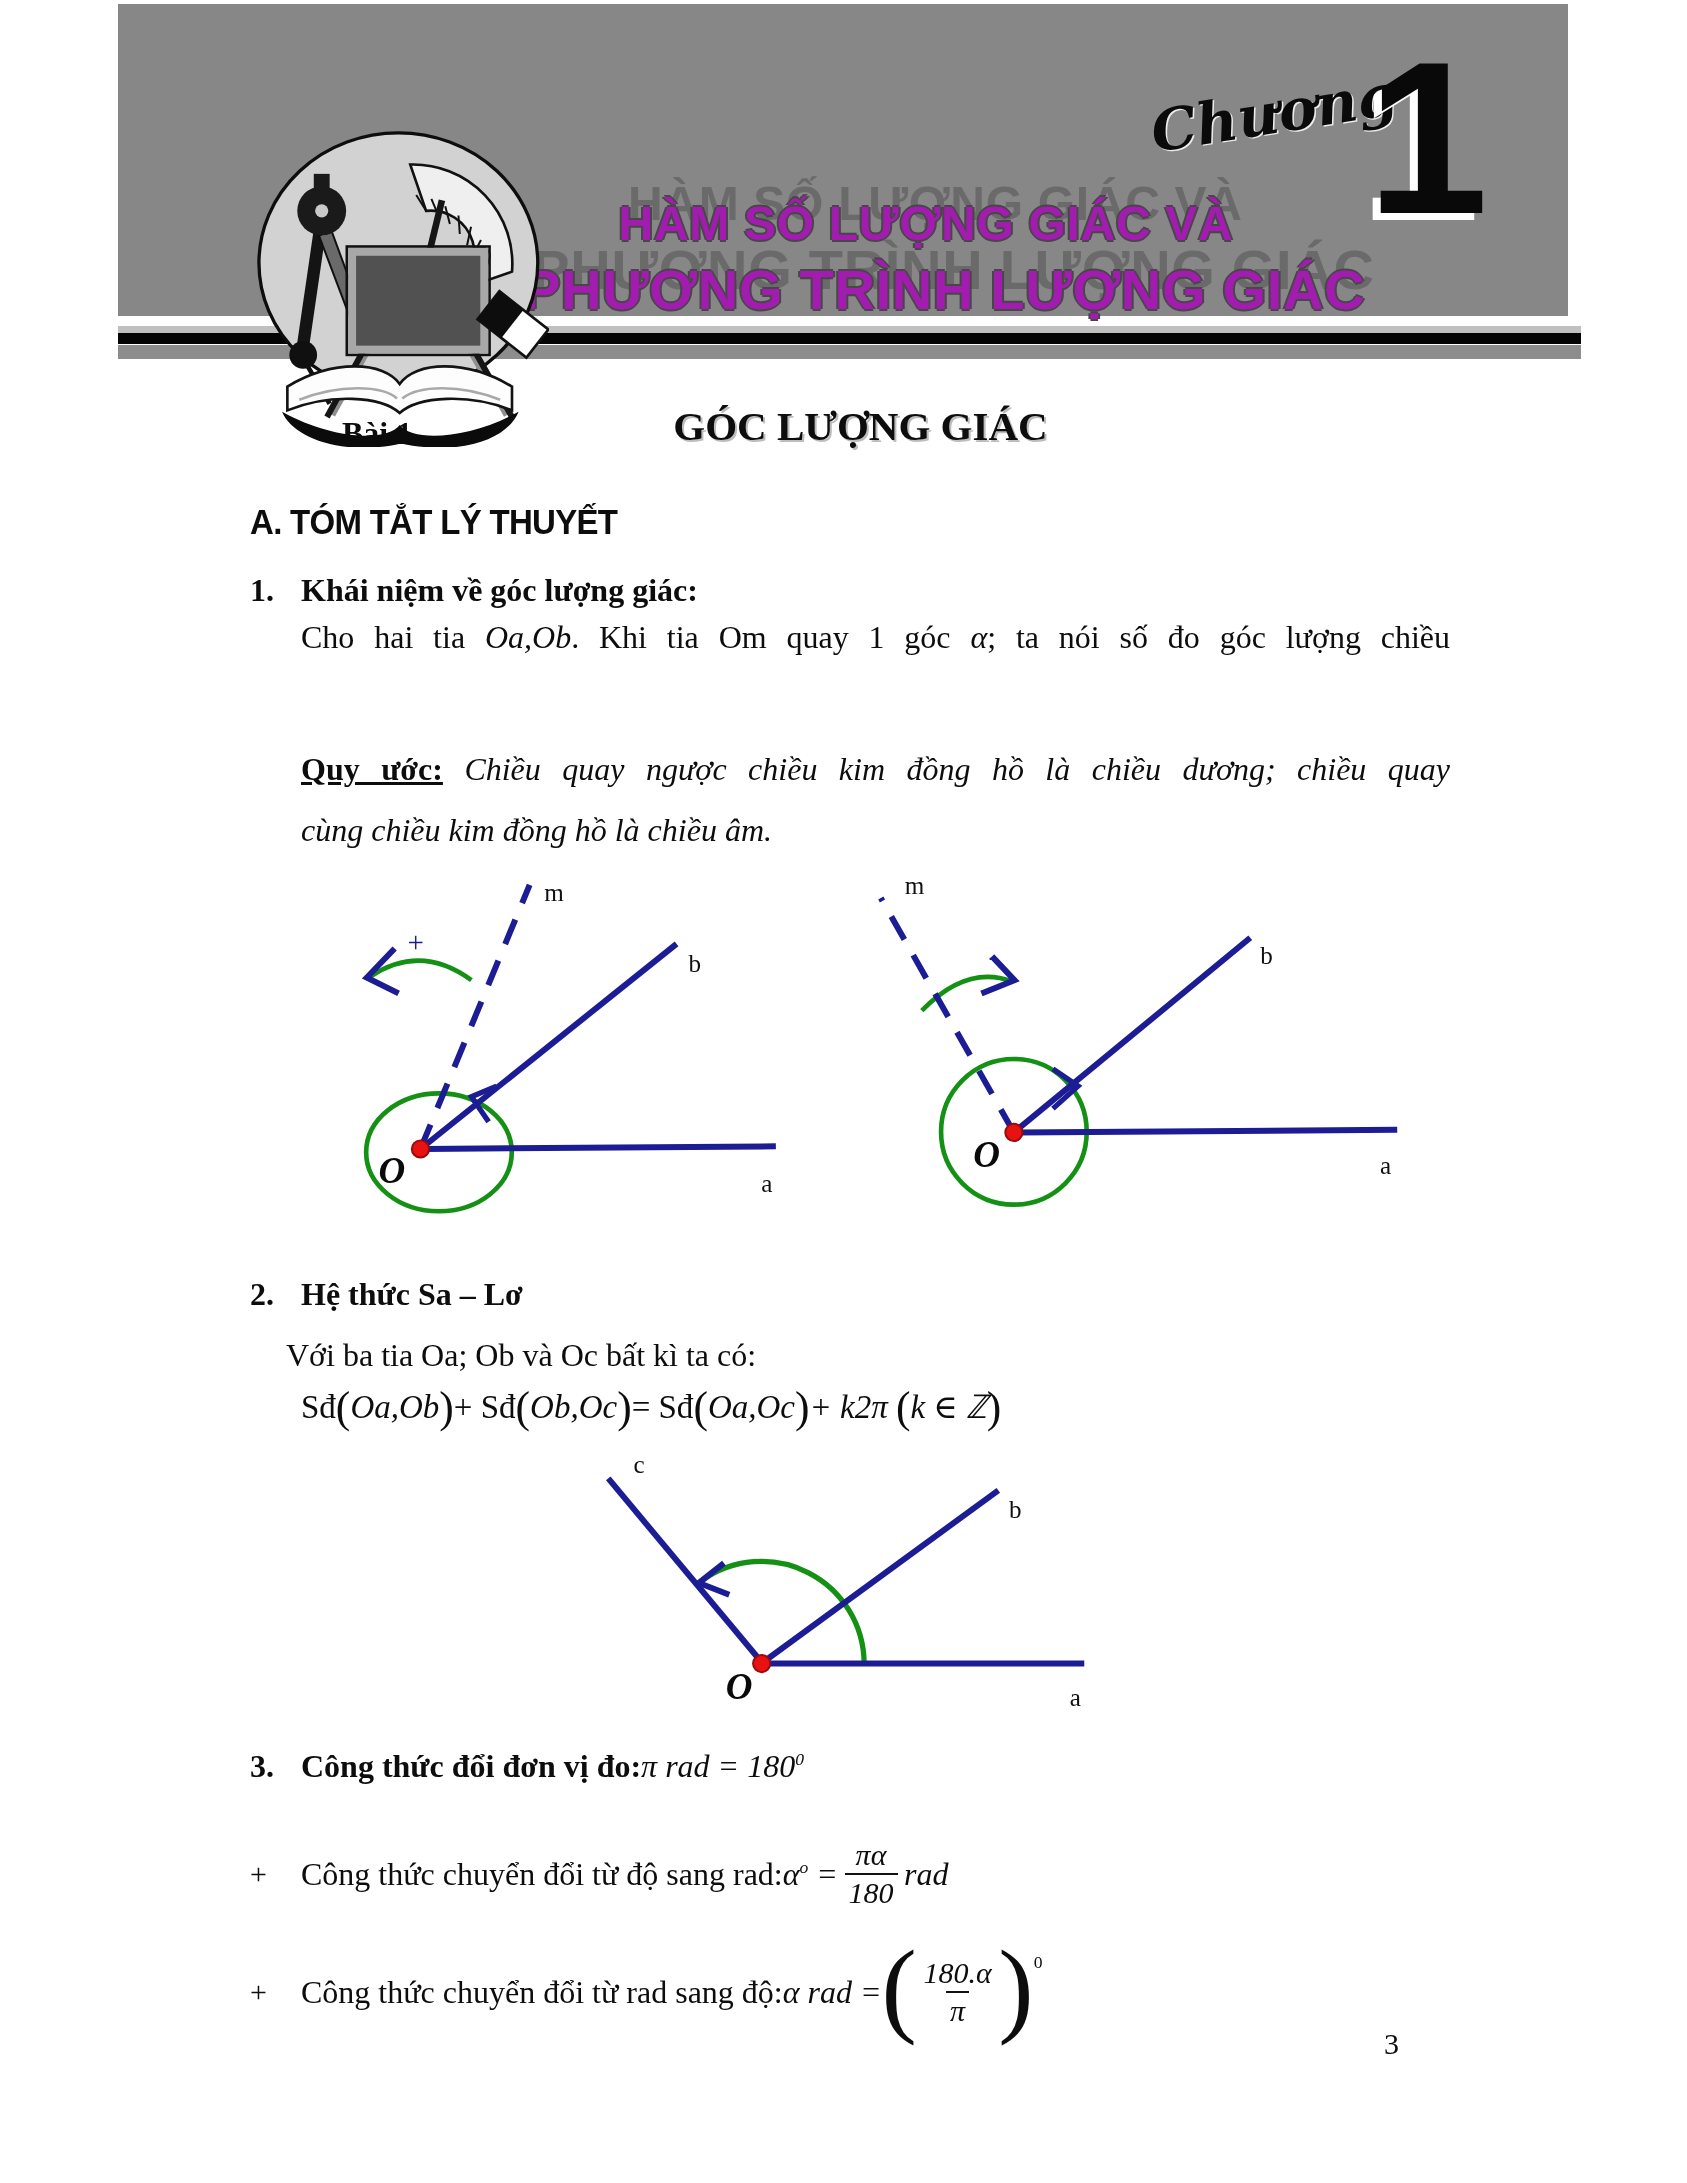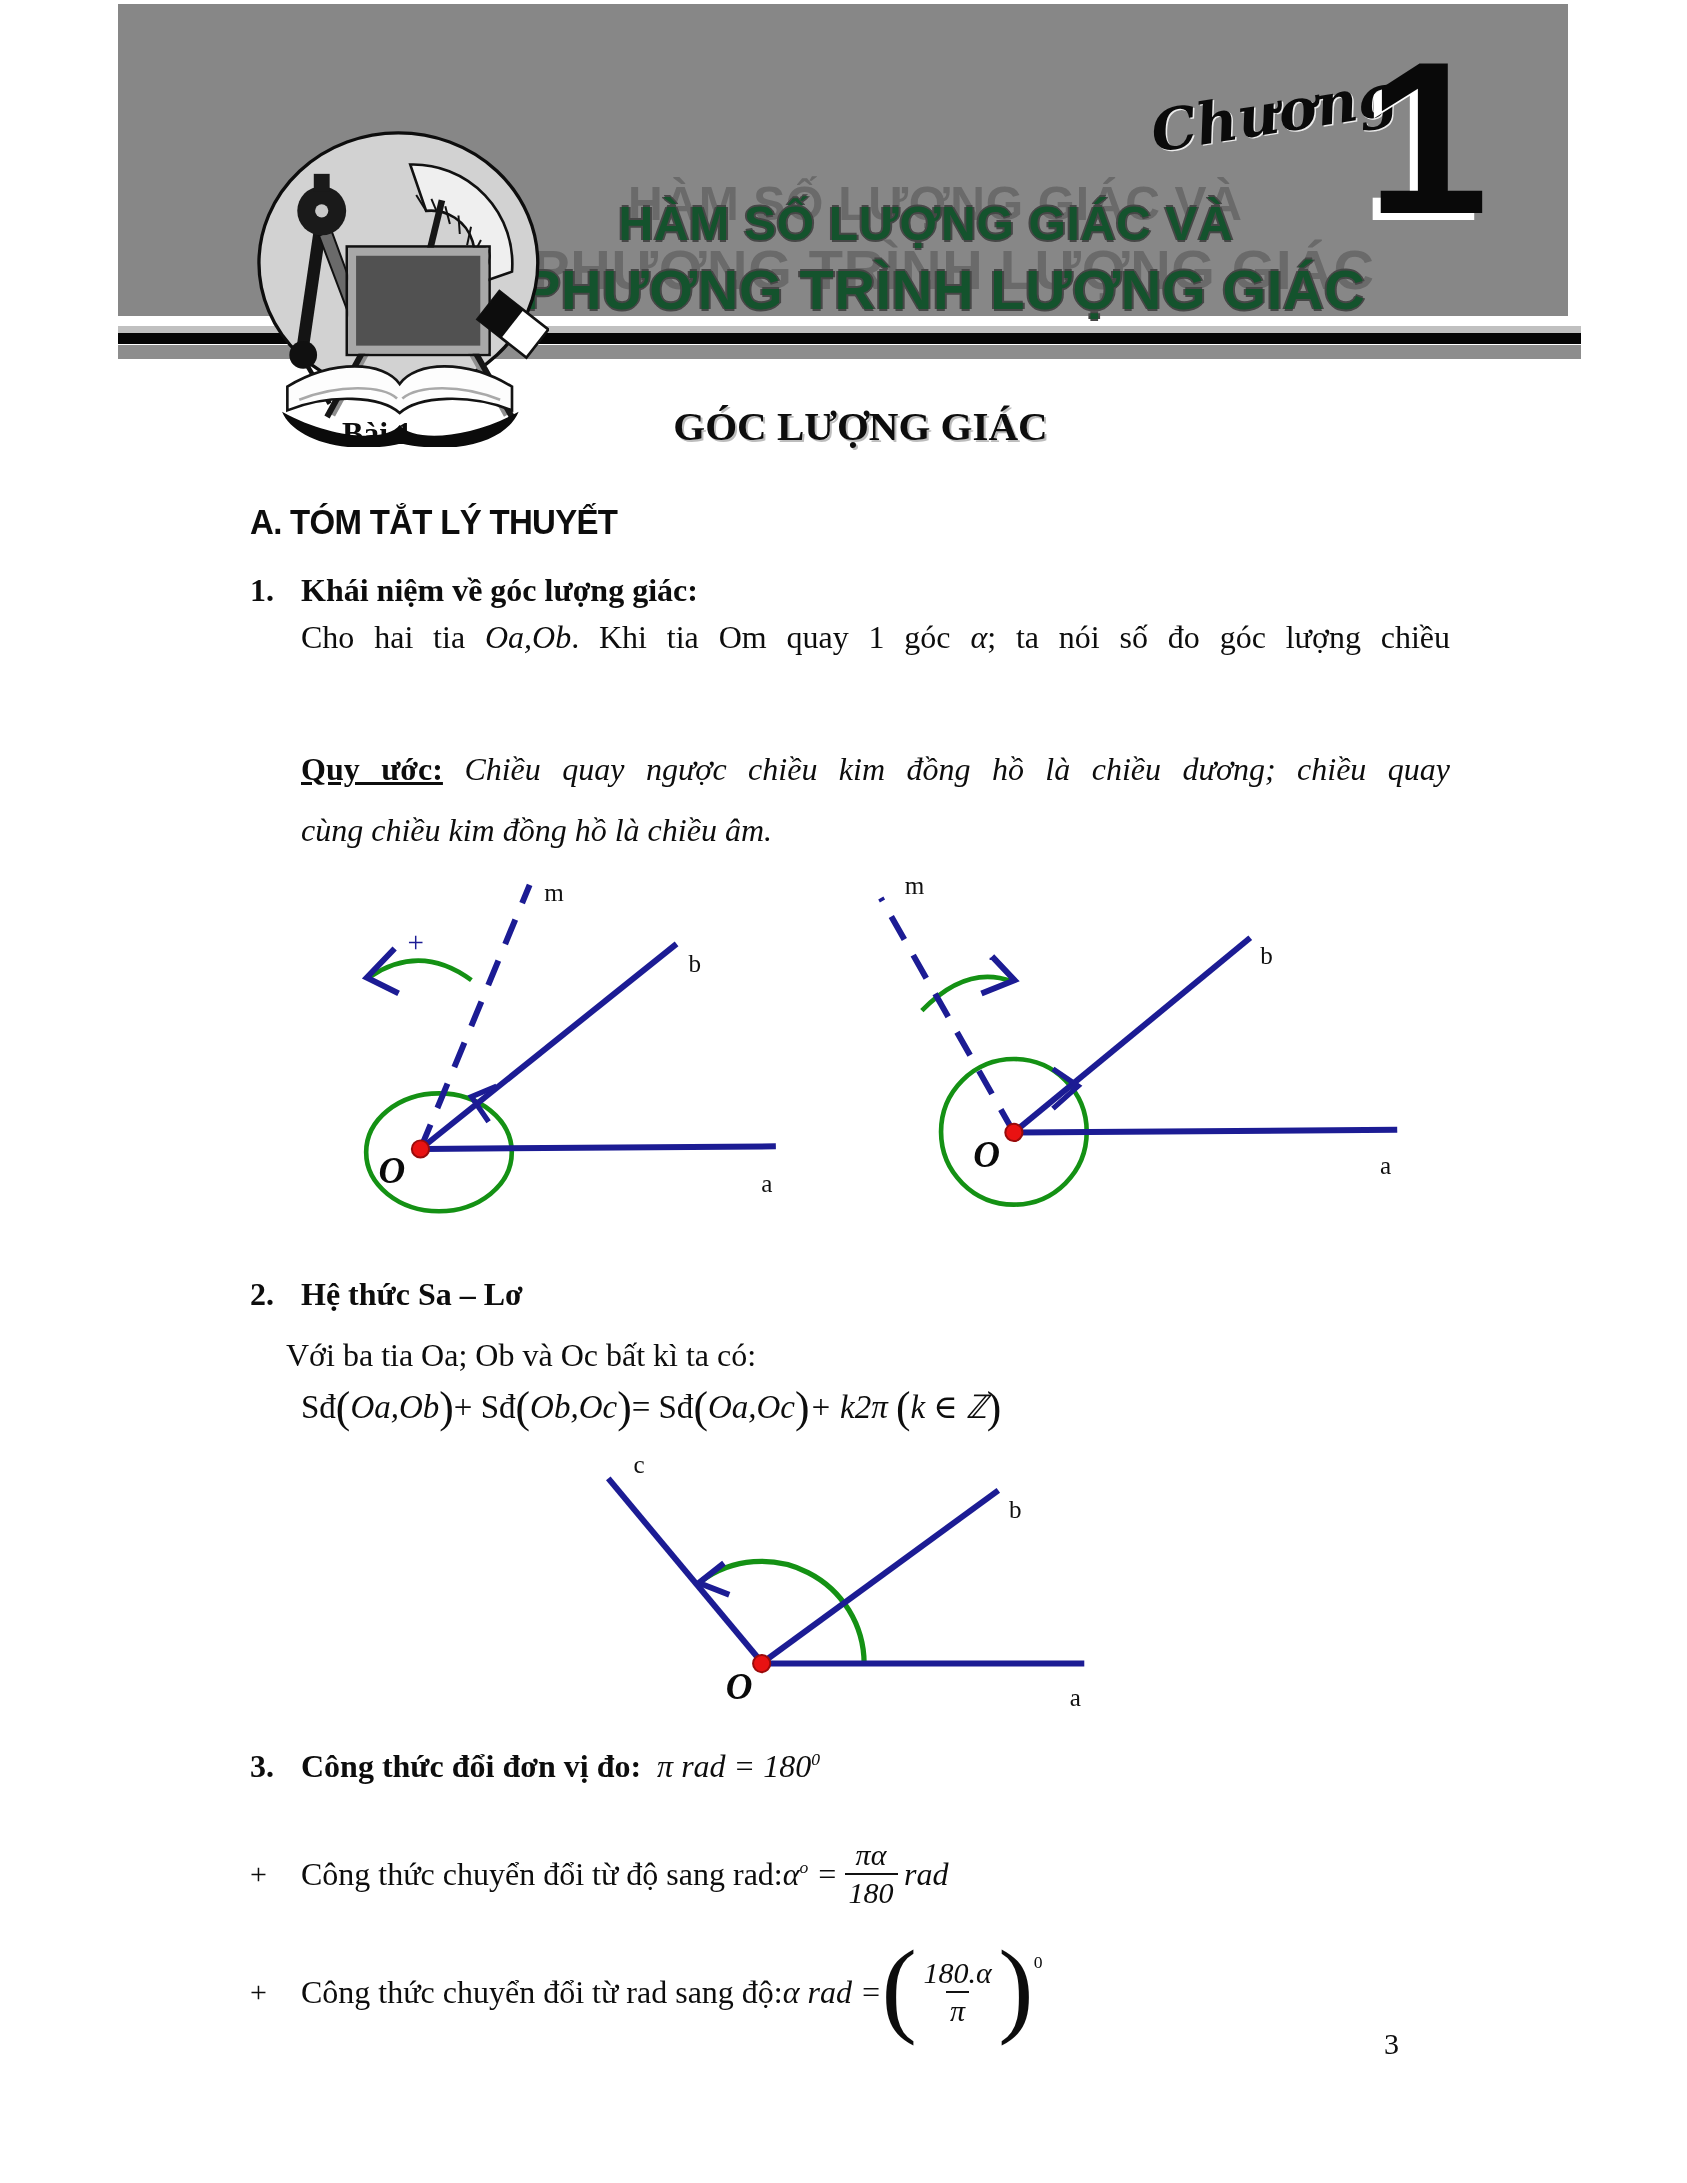--- a/index.html
+++ b/index.html
@@ -9,21 +9,21 @@
   }
   .abs{position:absolute;}
 
   
   .banner{left:118px;top:4px;width:1450px;height:312px;background:#878787;}
   .stripe1{left:118px;top:326px;width:1463px;height:6.6px;background:#c0c0c0;}
   .stripe2{left:118px;top:333px;width:1463px;height:11.2px;background:#050505;}
   .stripe3{left:118px;top:345px;width:1463px;height:14px;background:#8d8d8d;}
 
   .banner-title{
-    font-family:"Liberation Sans",sans-serif;font-weight:bold;color:#14532d;
+    font-family:"Liberation Sans",sans-serif;font-weight:bold;color:#a21caf;
     white-space:nowrap;text-align:center;letter-spacing:0.7px;
     text-shadow:-2px 0 0 #474747,2px 0 0 #474747,0 -2px 0 #474747,0 2px 0 #474747,9.3px -20px 0 #6a6a6a;
   }
   .banner-line1{left:562px;top:196px;width:728px;font-size:48px;}
   .banner-line2{left:523px;top:257px;width:834px;font-size:56px;}
   .chapter-word{
     left:1150px;top:79px;font-family:"DejaVu Serif",serif;font-style:italic;font-weight:bold;
     font-size:57px;color:#0a0a0a;transform:rotate(-9deg);text-shadow:1.3px 1.3px 0 #ececec;
   }
   .chapter-number{
@@ -207,21 +207,21 @@
     <line x1="304" y1="342" x2="660" y2="82" stroke="#1c1c94" stroke-width="9"></line>
     <line x1="302" y1="342" x2="70" y2="64" stroke="#1c1c94" stroke-width="9"></line>
     <circle cx="302" cy="344" r="13" fill="#e91212" stroke="#9a0b0b" stroke-width="3"></circle>
     <text x="108" y="56" class="diag-label">c</text>
     <text x="676" y="124" class="diag-label">b</text>
     <text x="768" y="408" class="diag-label">a</text>
     <text x="288" y="398" text-anchor="end" class="o-label">O</text>
   </svg>
 
   <div class="abs item-head item3-head">
-    <span class="h-num bold">3.</span><span class="bold">Công thức đổi đơn vị đo:</span><span class="it" style="margin-left:16px;"><span>π rad</span><span> = 180</span><sup>0</sup></span>
+    <span class="h-num bold">3.</span><span class="bold">Công thức đổi đơn vị đo:</span><span class="it" style=""><span>π rad</span><span> = 180</span><sup>0</sup></span>
   </div>
 
   <div class="abs bullet bullet1">
     <span class="marker">+</span>
     <span>Công thức chuyển đổi từ độ sang rad: </span>
     <span class="it"><span>α</span><sup>o</sup><span> = </span></span>
     <span class="frac">
       <span class="num">πα</span>
       <span class="den">180</span>
     </span>

